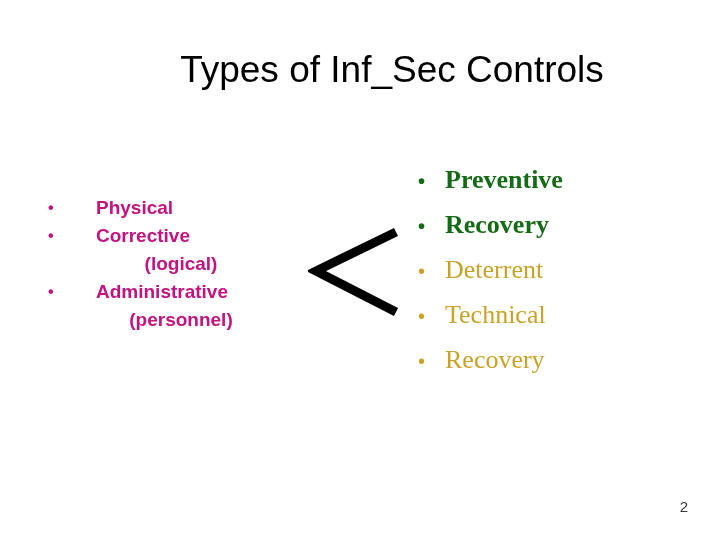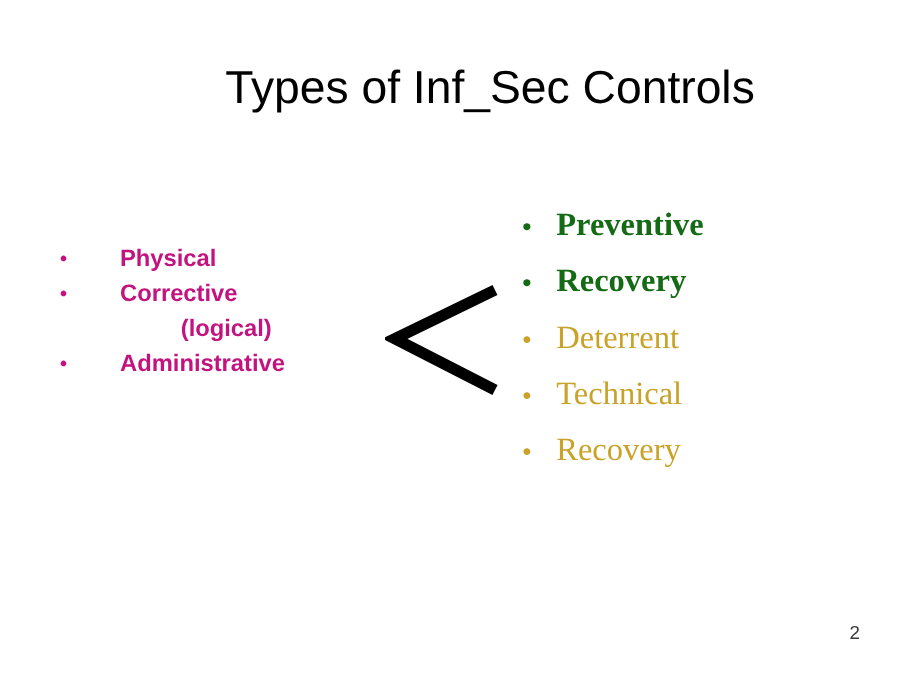--- a/index.html
+++ b/index.html
@@ -126,20 +126,21 @@
     <div class="row">
       <span class="bullet">•</span>
       <span class="txt">Corrective</span>
     </div>
     <div class="sub">(logical)</div>
 
     <div class="row">
       <span class="bullet">•</span>
       <span class="txt">Administrative</span>
     </div>
+    <div class="sub">(personnel)</div>
 
   </div>
 
   <div class="chevron">
     <svg width="96" height="94" viewBox="0 0 96 94" xmlns="http://www.w3.org/2000/svg">
       <polyline points="88,6 8,45 88,86" fill="none" stroke="#000000" stroke-width="9" stroke-linecap="butt" stroke-linejoin="miter"></polyline>
     </svg>
   </div>
 
   <div class="right-list">

